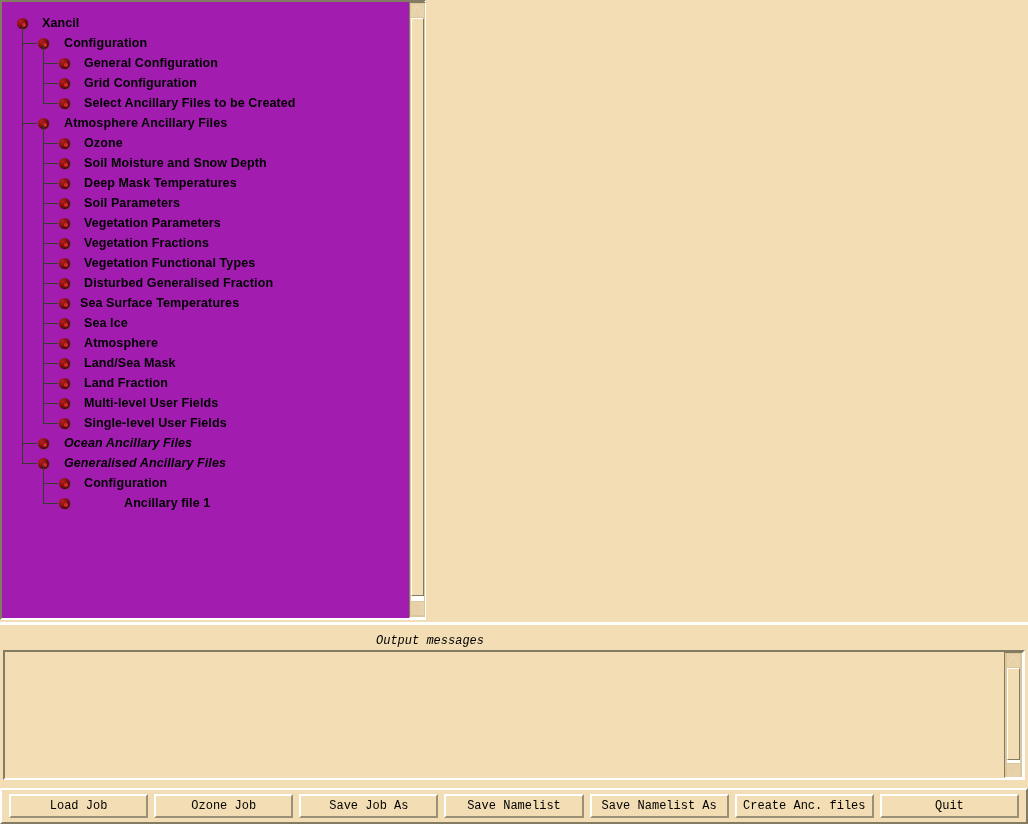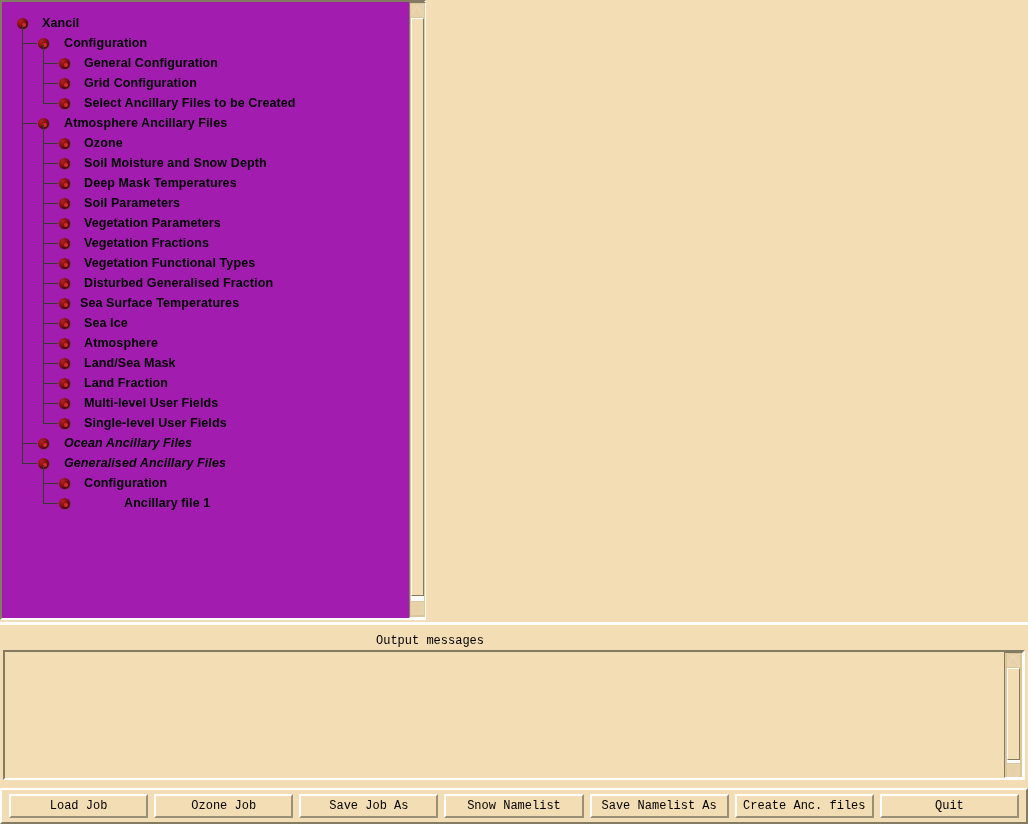--- a/index.html
+++ b/index.html
@@ -138,20 +138,21 @@
     height: 155px;
   }
   #output-label {
     position: absolute;
     left: 0; top: 6px;
     width: 860px;
     text-align: center;
     font-family: "Liberation Mono", "DejaVu Sans Mono", monospace;
     font-size: 12px;
     color: #000000;
+    font-style: italic;
   }
   #output-box {
     position: absolute;
     left: 3px;
     top: 22px;
     width: 1022px;
     height: 130px;
     box-sizing: border-box;
     border-top: 2px solid #837b62;
     border-left: 2px solid #837b62;
@@ -384,19 +385,19 @@
           <div class="arrow-down" style="border-top-color:#e6d0a6;"></div>
         </div>
       </div>
     </div>
   </div>
 
   <div id="button-bar">
       <div class="action-button" style="width: 142px; font-family: Liberation Mono, monospace;">Load Job</div>
       <div class="action-button" style="width: 142px;">Ozone Job</div>
       <div class="action-button" style="width: 142px;">Save Job As</div>
-      <div class="action-button" style="width: 142px;">Snow Namelist</div>
+      <div class="action-button" style="width: 142px;">Save Namelist</div>
       <div class="action-button" style="width: 142px;">Save Namelist As</div>
       <div class="action-button" style="width: 142px;">Create Anc. files</div>
       <div class="action-button" style="width: 142px;">Quit</div>
     </div>
 
 </div>
 
 </body></html>

